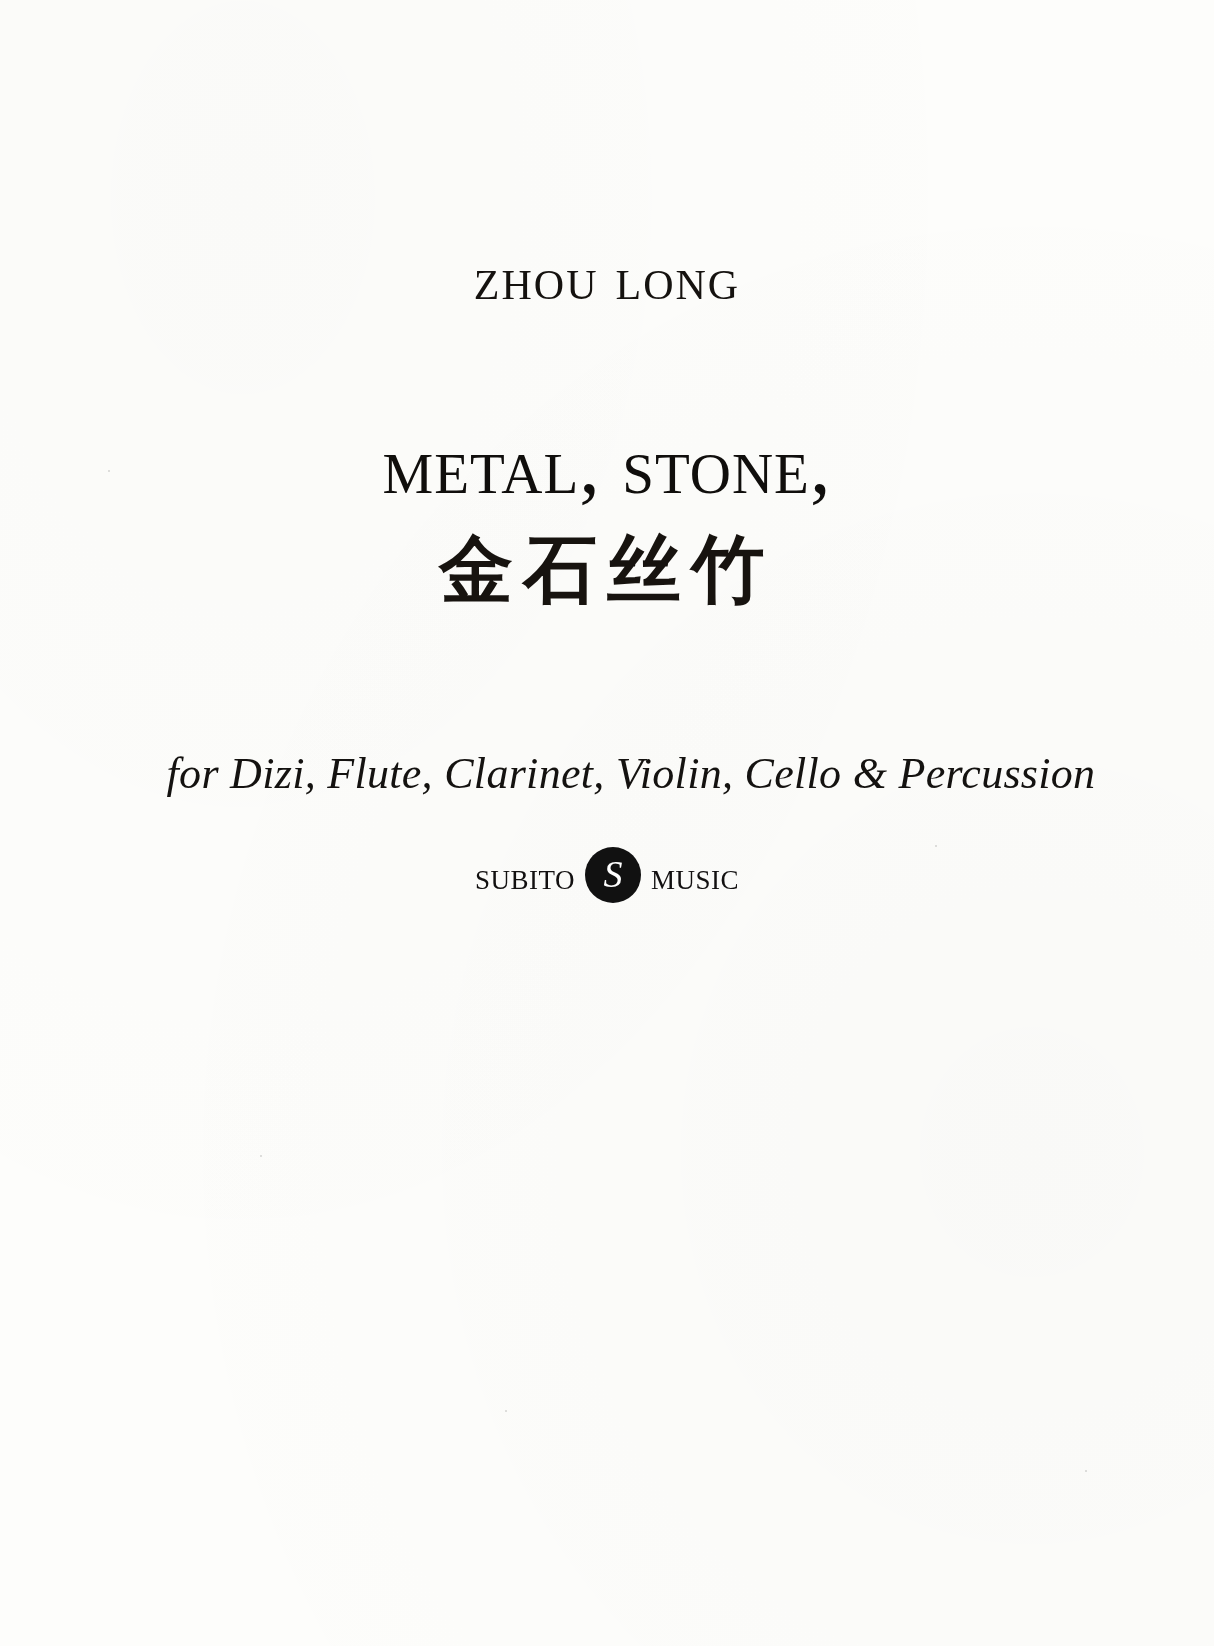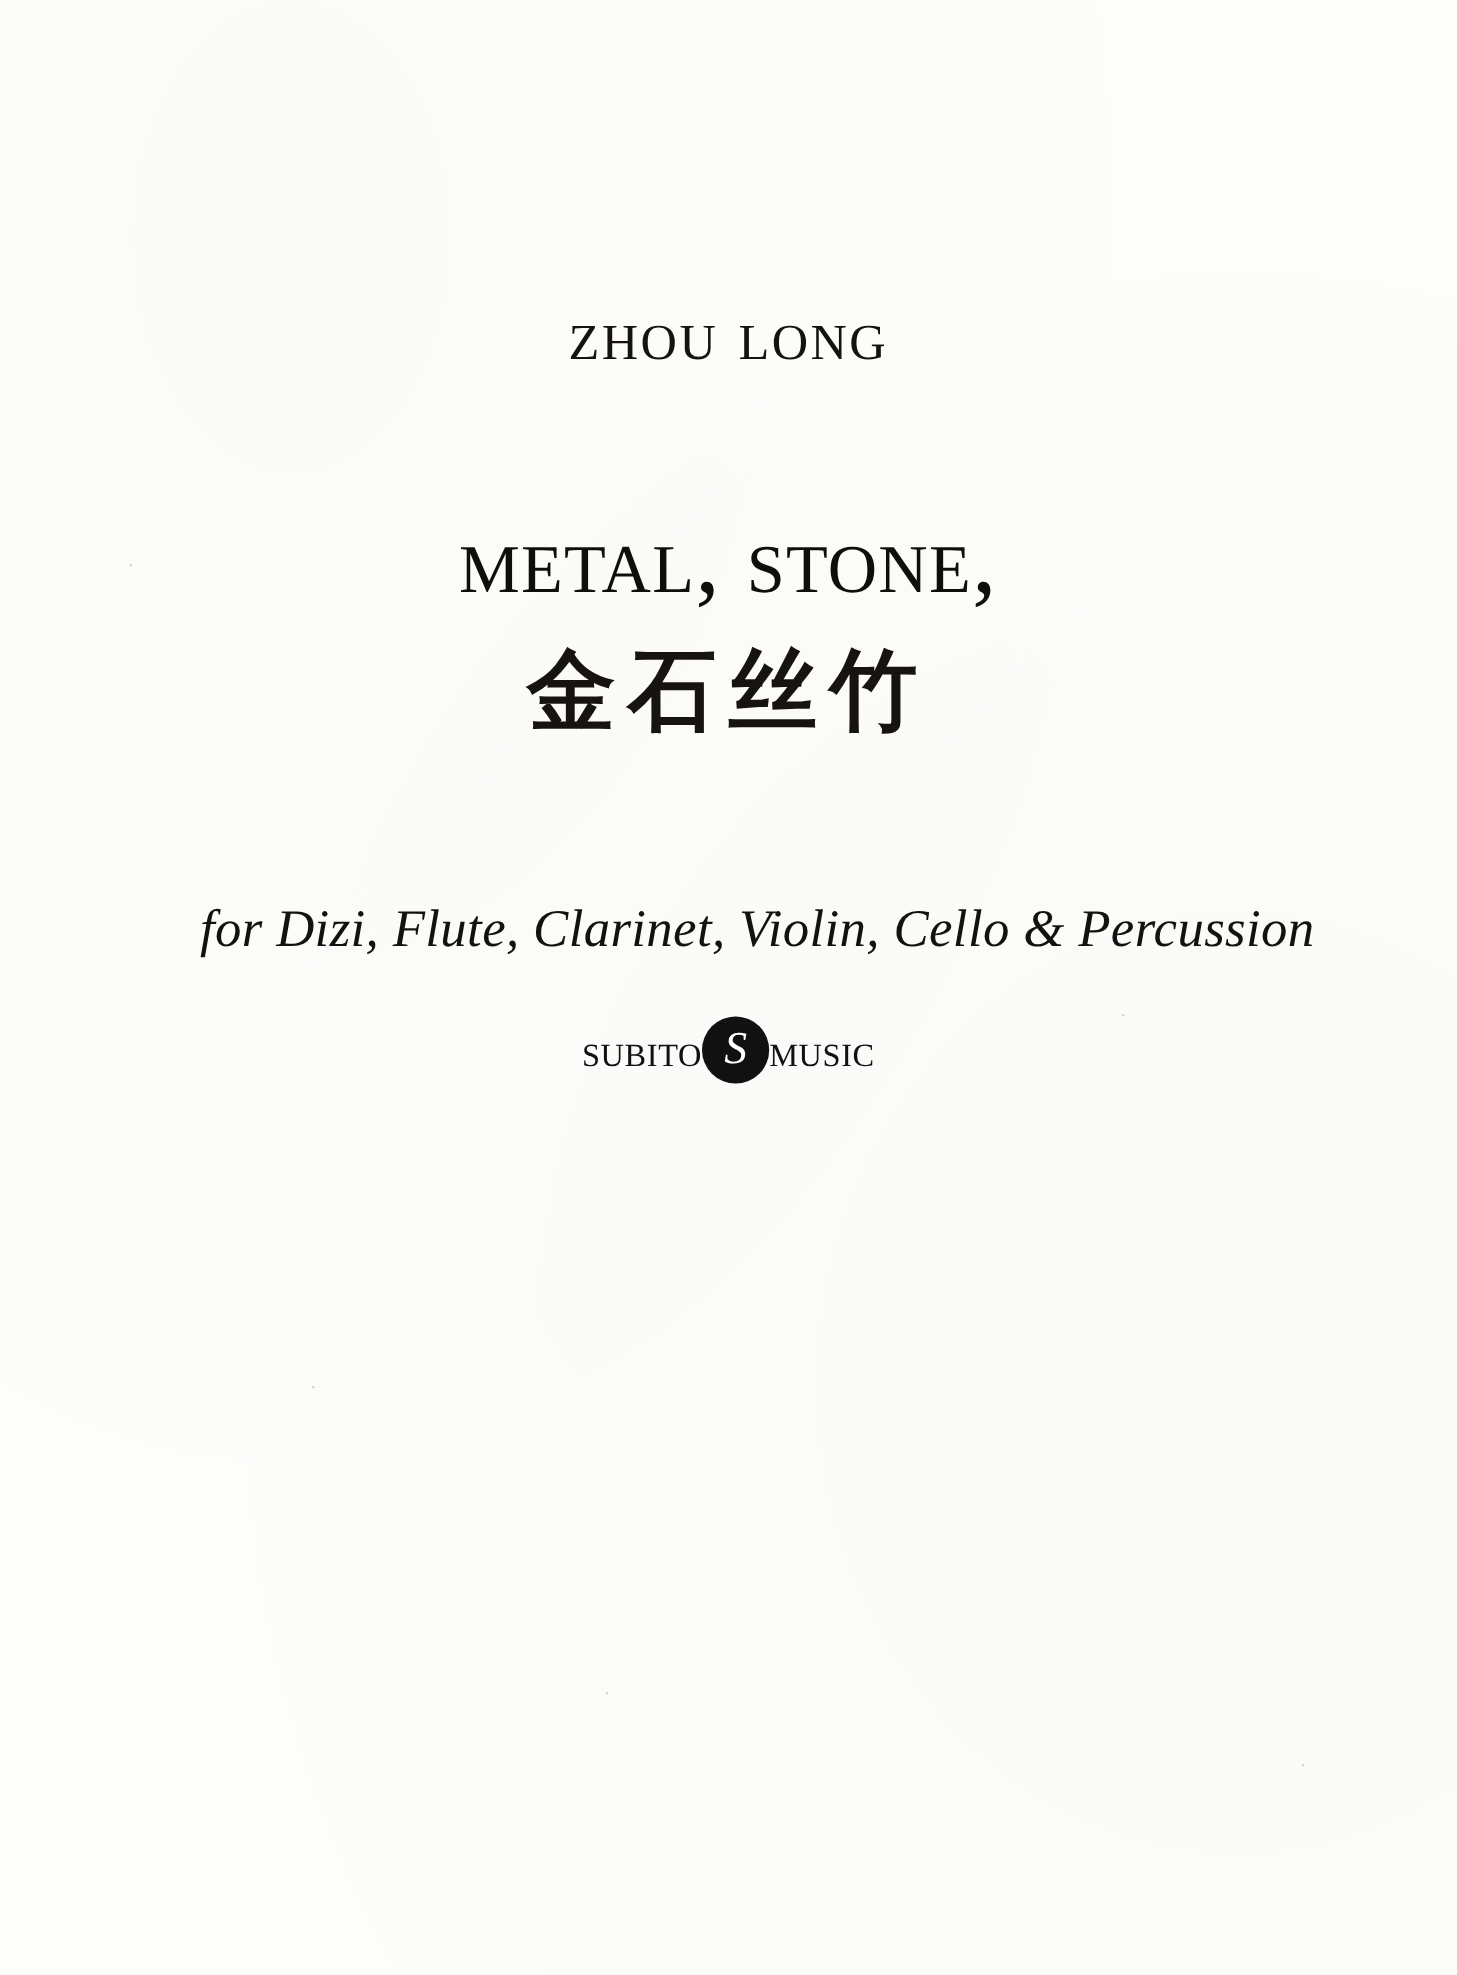--- a/index.html
+++ b/index.html
@@ -58,21 +58,21 @@
     font-variant: small-caps;
     text-transform: lowercase;
     letter-spacing: 1px;
     line-height: 1.24;
     color: #100e0c;
   }
 
   
   .title-cn {
     margin-top: 18px;
-    font-family: Liberation Sans, sans-serif;
+    font-family: Liberation Mono, monospace;
     font-size: 74px;
     letter-spacing: 10px;
     font-weight: 700;
     color: #17130f;
     line-height: 1.1;
   }
 
   
   .subtitle {
     margin-top: 132px;
@@ -102,20 +102,21 @@
     font-size: 27px;
     letter-spacing: 0.6px;
   }
 
   
   .logo {
     margin-top: 48px;
     display: flex;
     align-items: center;
     justify-content: center;
+    gap: 10px;
   }
   .logo-word {
     font-family: "Liberation Serif", serif;
     font-variant: small-caps;
     text-transform: lowercase;
     font-size: 39px;
     letter-spacing: 0.5px;
     color: #121010;
   }
   .logo-mark {

